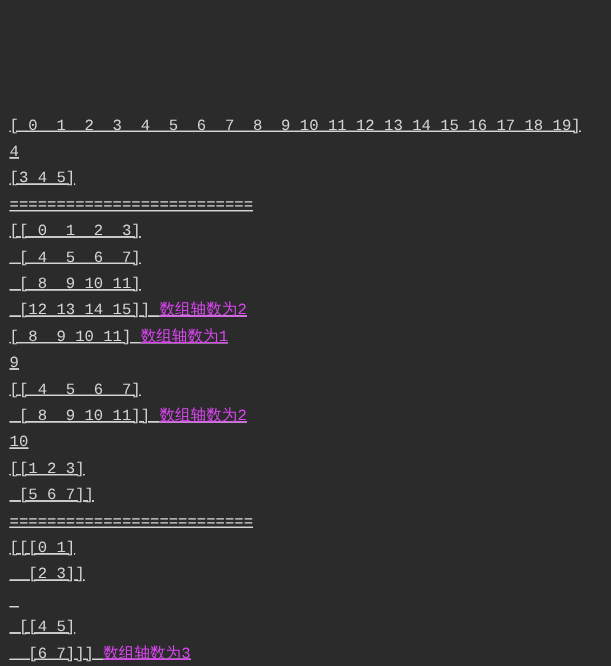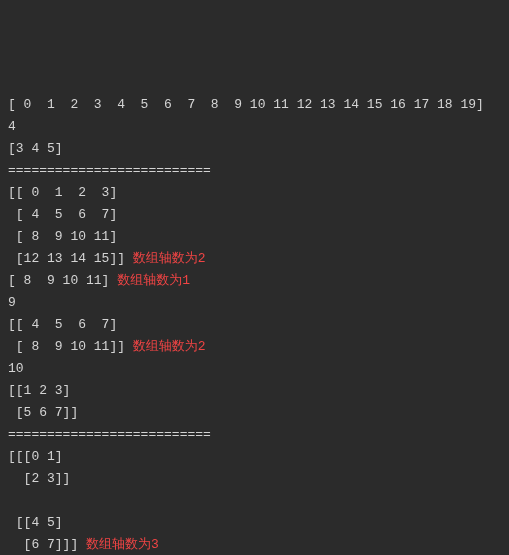--- a/index.html
+++ b/index.html
@@ -1,36 +1,37 @@
 <!DOCTYPE html>
 <html><head>
   <meta charset="utf-8">
   <style>
     * {
       margin: 0;
       padding: 0;
       box-sizing: border-box;
+      text-decoration: underline;
     }
     body {
       background-color: #2b2b2b;
       color: #d4d4d4;
       font-family: 'Consolas', 'Monaco', 'Courier New', monospace;
       font-size: 13px;
       line-height: 22px;
       padding: 6px 8px;
       width: 509px;
       height: 555px;
       white-space: pre;
       overflow: hidden;
     }
     .line {
       display: block;
     }
     .highlight {
-      color: #ef4444;
+      color: #d946ef;
     }
   </style>
 </head>
 <body>
 
 
 
 <div id="terminal-output"><div class="line">[ 0  1  2  3  4  5  6  7  8  9 10 11 12 13 14 15 16 17 18 19]</div><div class="line">4</div><div class="line">[3 4 5]</div><div class="line">==========================</div><div class="line">[[ 0  1  2  3]</div><div class="line"> [ 4  5  6  7]</div><div class="line"> [ 8  9 10 11]</div><div class="line"> [12 13 14 15]] <span class="highlight">数组轴数为2</span></div><div class="line">[ 8  9 10 11] <span class="highlight">数组轴数为1</span></div><div class="line">9</div><div class="line">[[ 4  5  6  7]</div><div class="line"> [ 8  9 10 11]] <span class="highlight">数组轴数为2</span></div><div class="line">10</div><div class="line">[[1 2 3]</div><div class="line"> [5 6 7]]</div><div class="line">==========================</div><div class="line">[[[0 1]</div><div class="line">  [2 3]]</div><div class="line"> </div><div class="line"> [[4 5]</div><div class="line">  [6 7]]] <span class="highlight">数组轴数为3</span></div></div>
 
 

